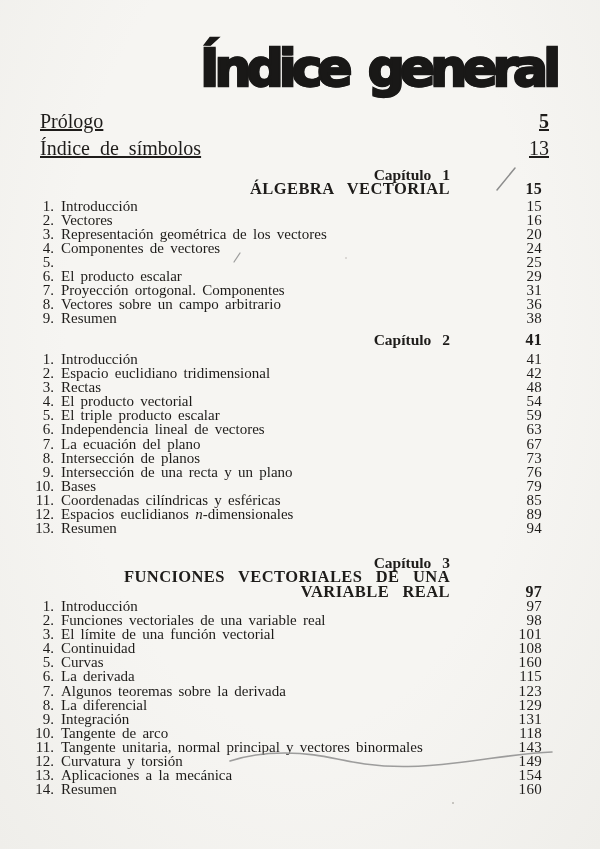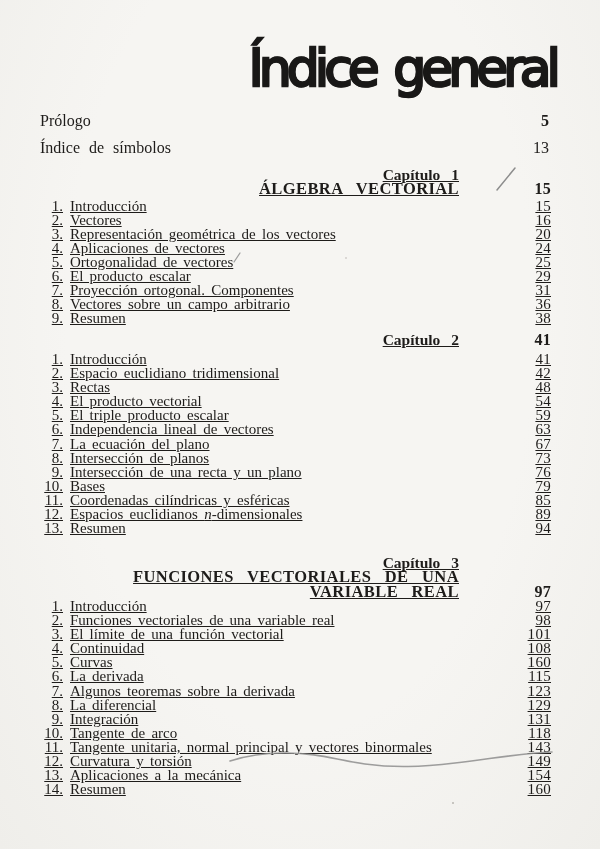--- a/index.html
+++ b/index.html
@@ -10,37 +10,37 @@
     color:#1e1c1a;
   }
   .paper{
     position:absolute;inset:0;
     background:radial-gradient(ellipse at 50% 38%, #f6f5f2 55%, #efeeea 100%);
   }
   
   .book-title{
     position:absolute;top:41px;right:44px;
     font-family:"DejaVu Sans",sans-serif;
-    font-weight:normal;font-size:52px;line-height:1.05;
+    font-weight:bold;font-size:52px;line-height:1.05;
     letter-spacing:-5px;word-spacing:7px;white-space:nowrap;
     color:#191817;
     -webkit-text-stroke:2.4px #191817;
     text-shadow:0.8px 0 0 #191817,-0.8px 0 0 #191817,0 0.8px 0 #191817,0 -0.8px 0 #191817;
   }
   
   .fm-row{
     position:absolute;left:40px;width:509px;display:flex;
-    font-size:16px;line-height:18px;word-spacing:5px;white-space:nowrap;
+    font-size:20px;line-height:18px;word-spacing:5px;white-space:nowrap;text-decoration:underline;
   }
   .fm-row .p{margin-left:auto;word-spacing:0;}
   #fm1{top:112px}
   #fm2{top:139px}
   .p-bold{font-weight:bold;}
   
-  .section{position:absolute;left:32px;width:519px;text-decoration:underline;}
+  .section{position:absolute;left:23px;width:519px;}
   #sec1{top:168px}
   #sec2{top:333px}
   #sec3{top:556px}
   .chap-label{
     text-align:right;padding-right:92px;
     font-weight:bold;font-size:15.5px;line-height:14px;
     word-spacing:7px;white-space:nowrap;
   }
   .chap-title-line{
     position:relative;text-align:right;padding-right:92px;
@@ -100,26 +100,25 @@
         <span class="t">Vectores</span>
         <span class="p">16</span>
       </div>
     <div class="item">
         <span class="n">3.</span>
         <span class="t">Representación geométrica de los vectores</span>
         <span class="p">20</span>
       </div>
     <div class="item">
         <span class="n">4.</span>
-        <span class="t">Aplicaciones de vectores</span>
+        <span class="t">Componentes de vectores</span>
         <span class="p">24</span>
       </div>
     <div class="item">
         <span class="n">5.</span>
-        <span class="t">Ortogonalidad de vectores</span>
         <span class="p">25</span>
       </div>
     <div class="item">
         <span class="n">6.</span>
         <span class="t">El producto escalar</span>
         <span class="p">29</span>
       </div>
     <div class="item">
         <span class="n">7.</span>
         <span class="t">Proyección ortogonal. Componentes</span>

